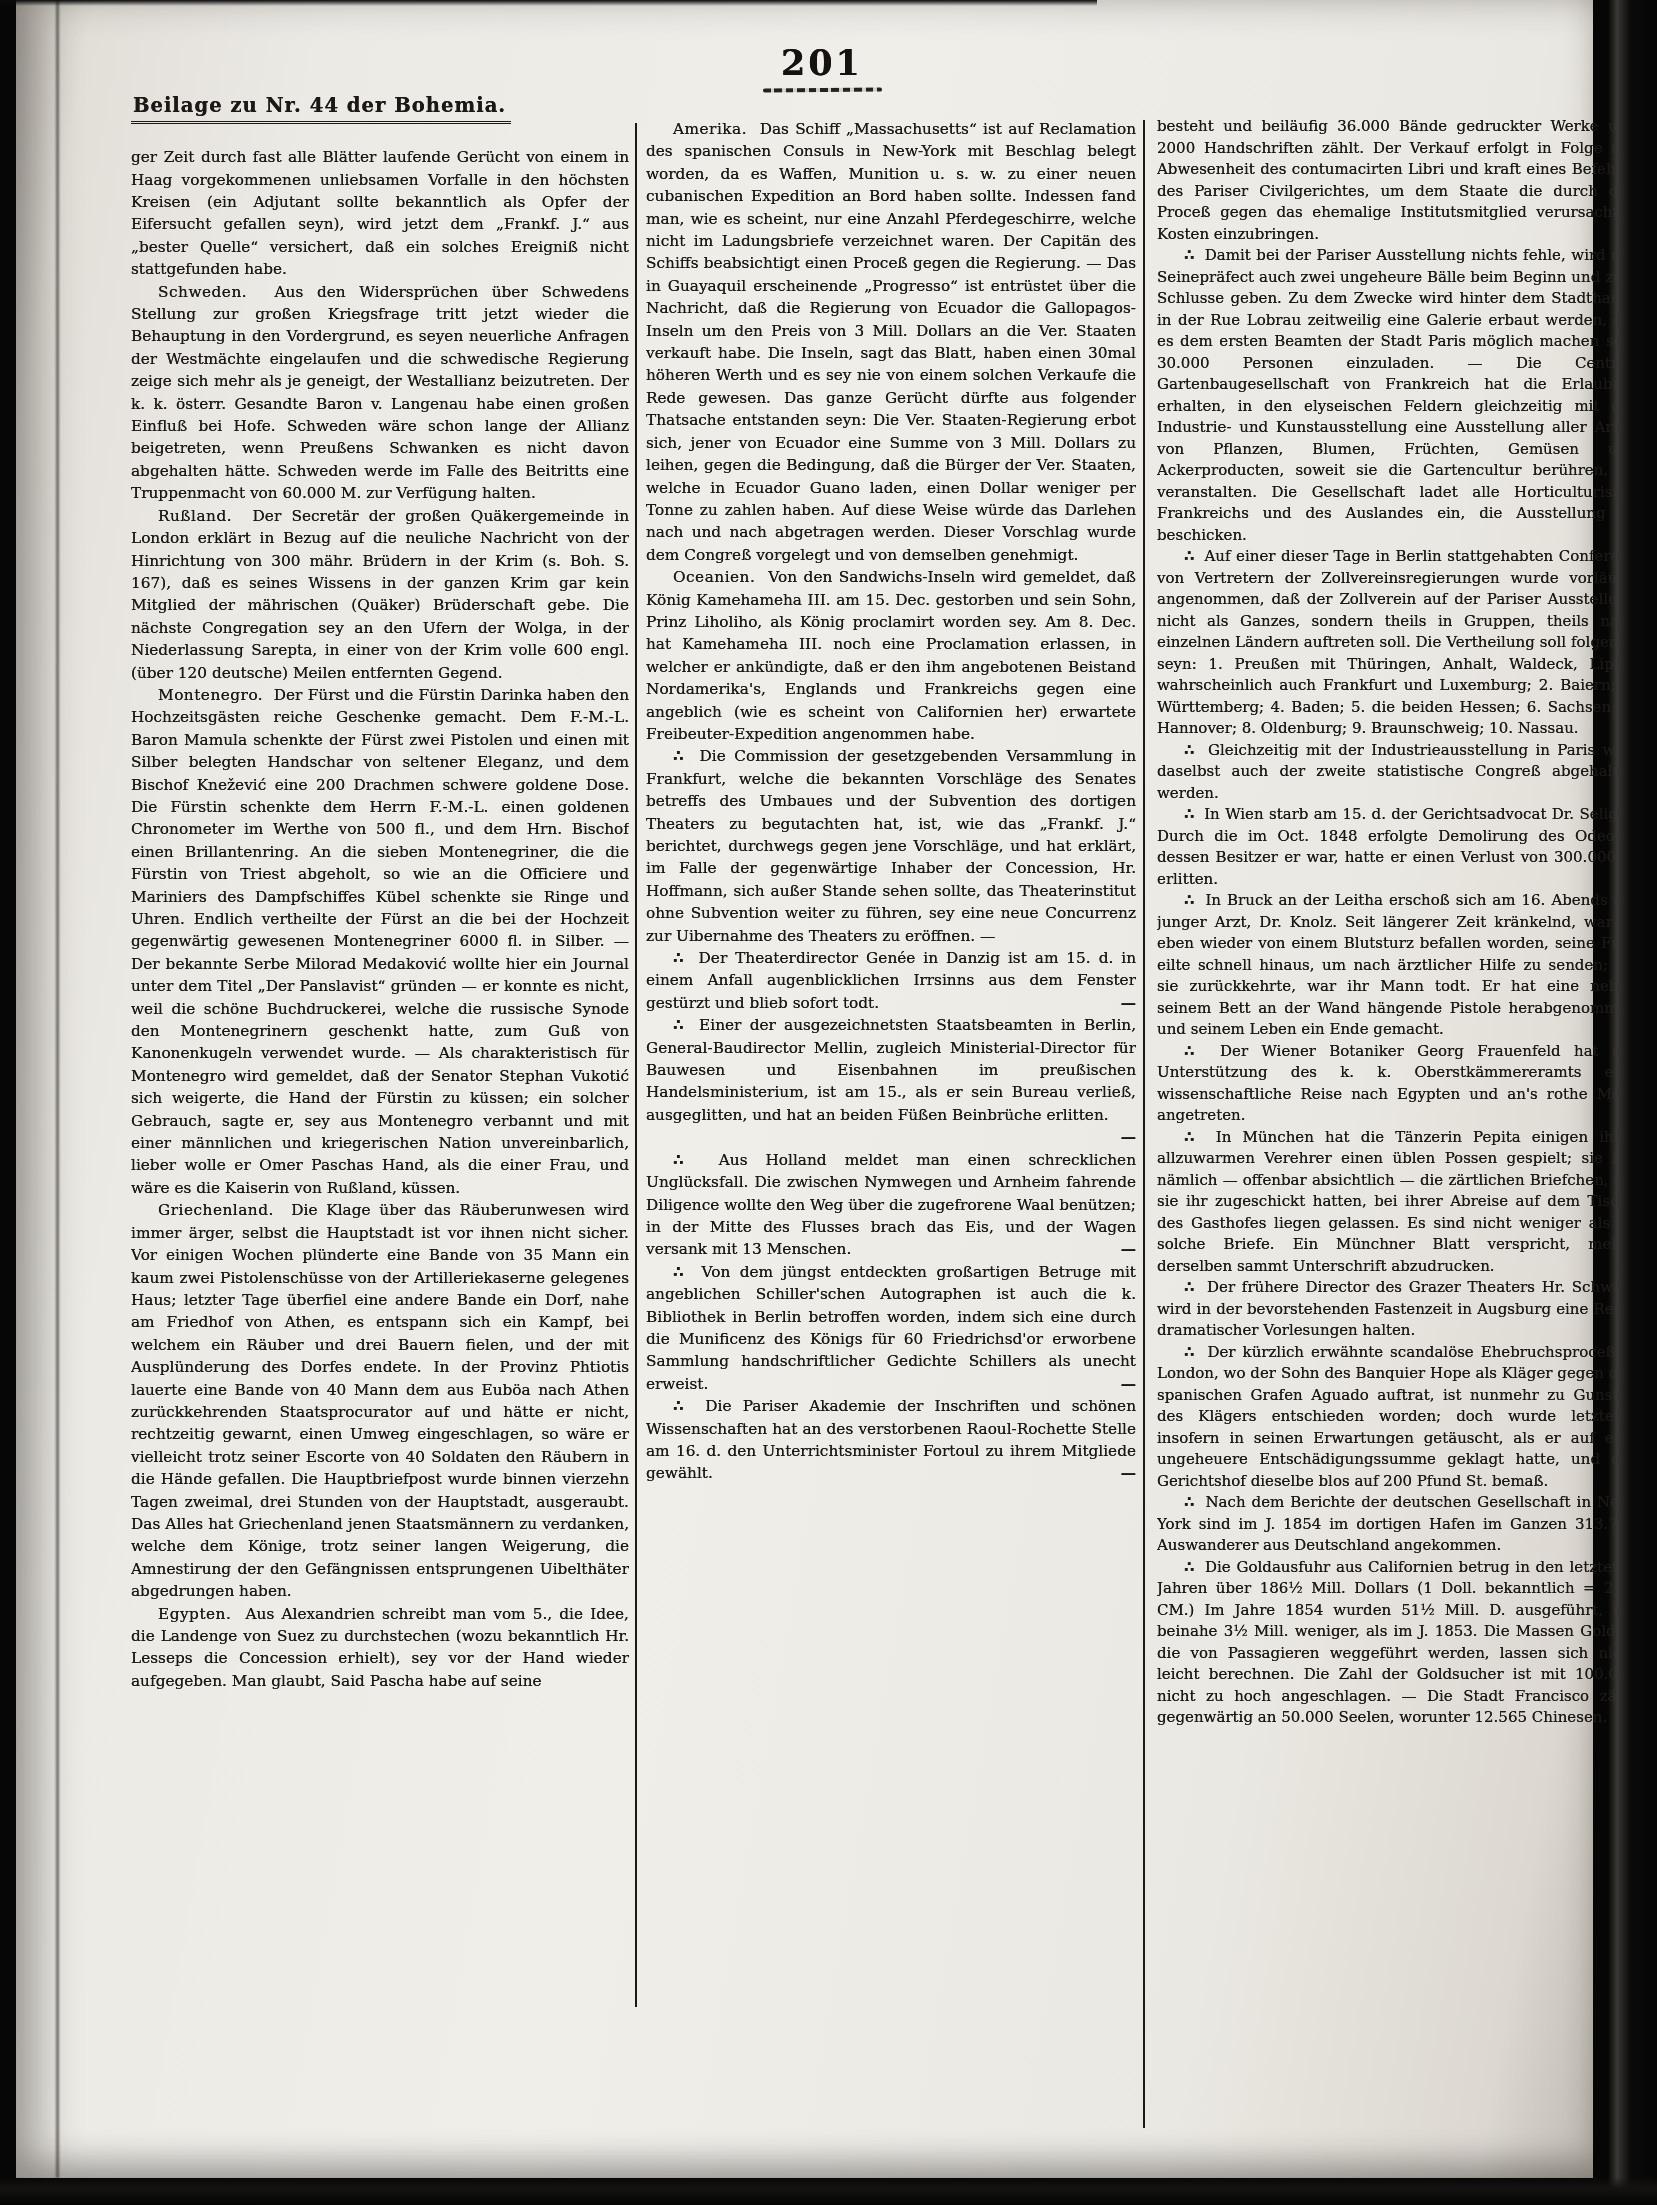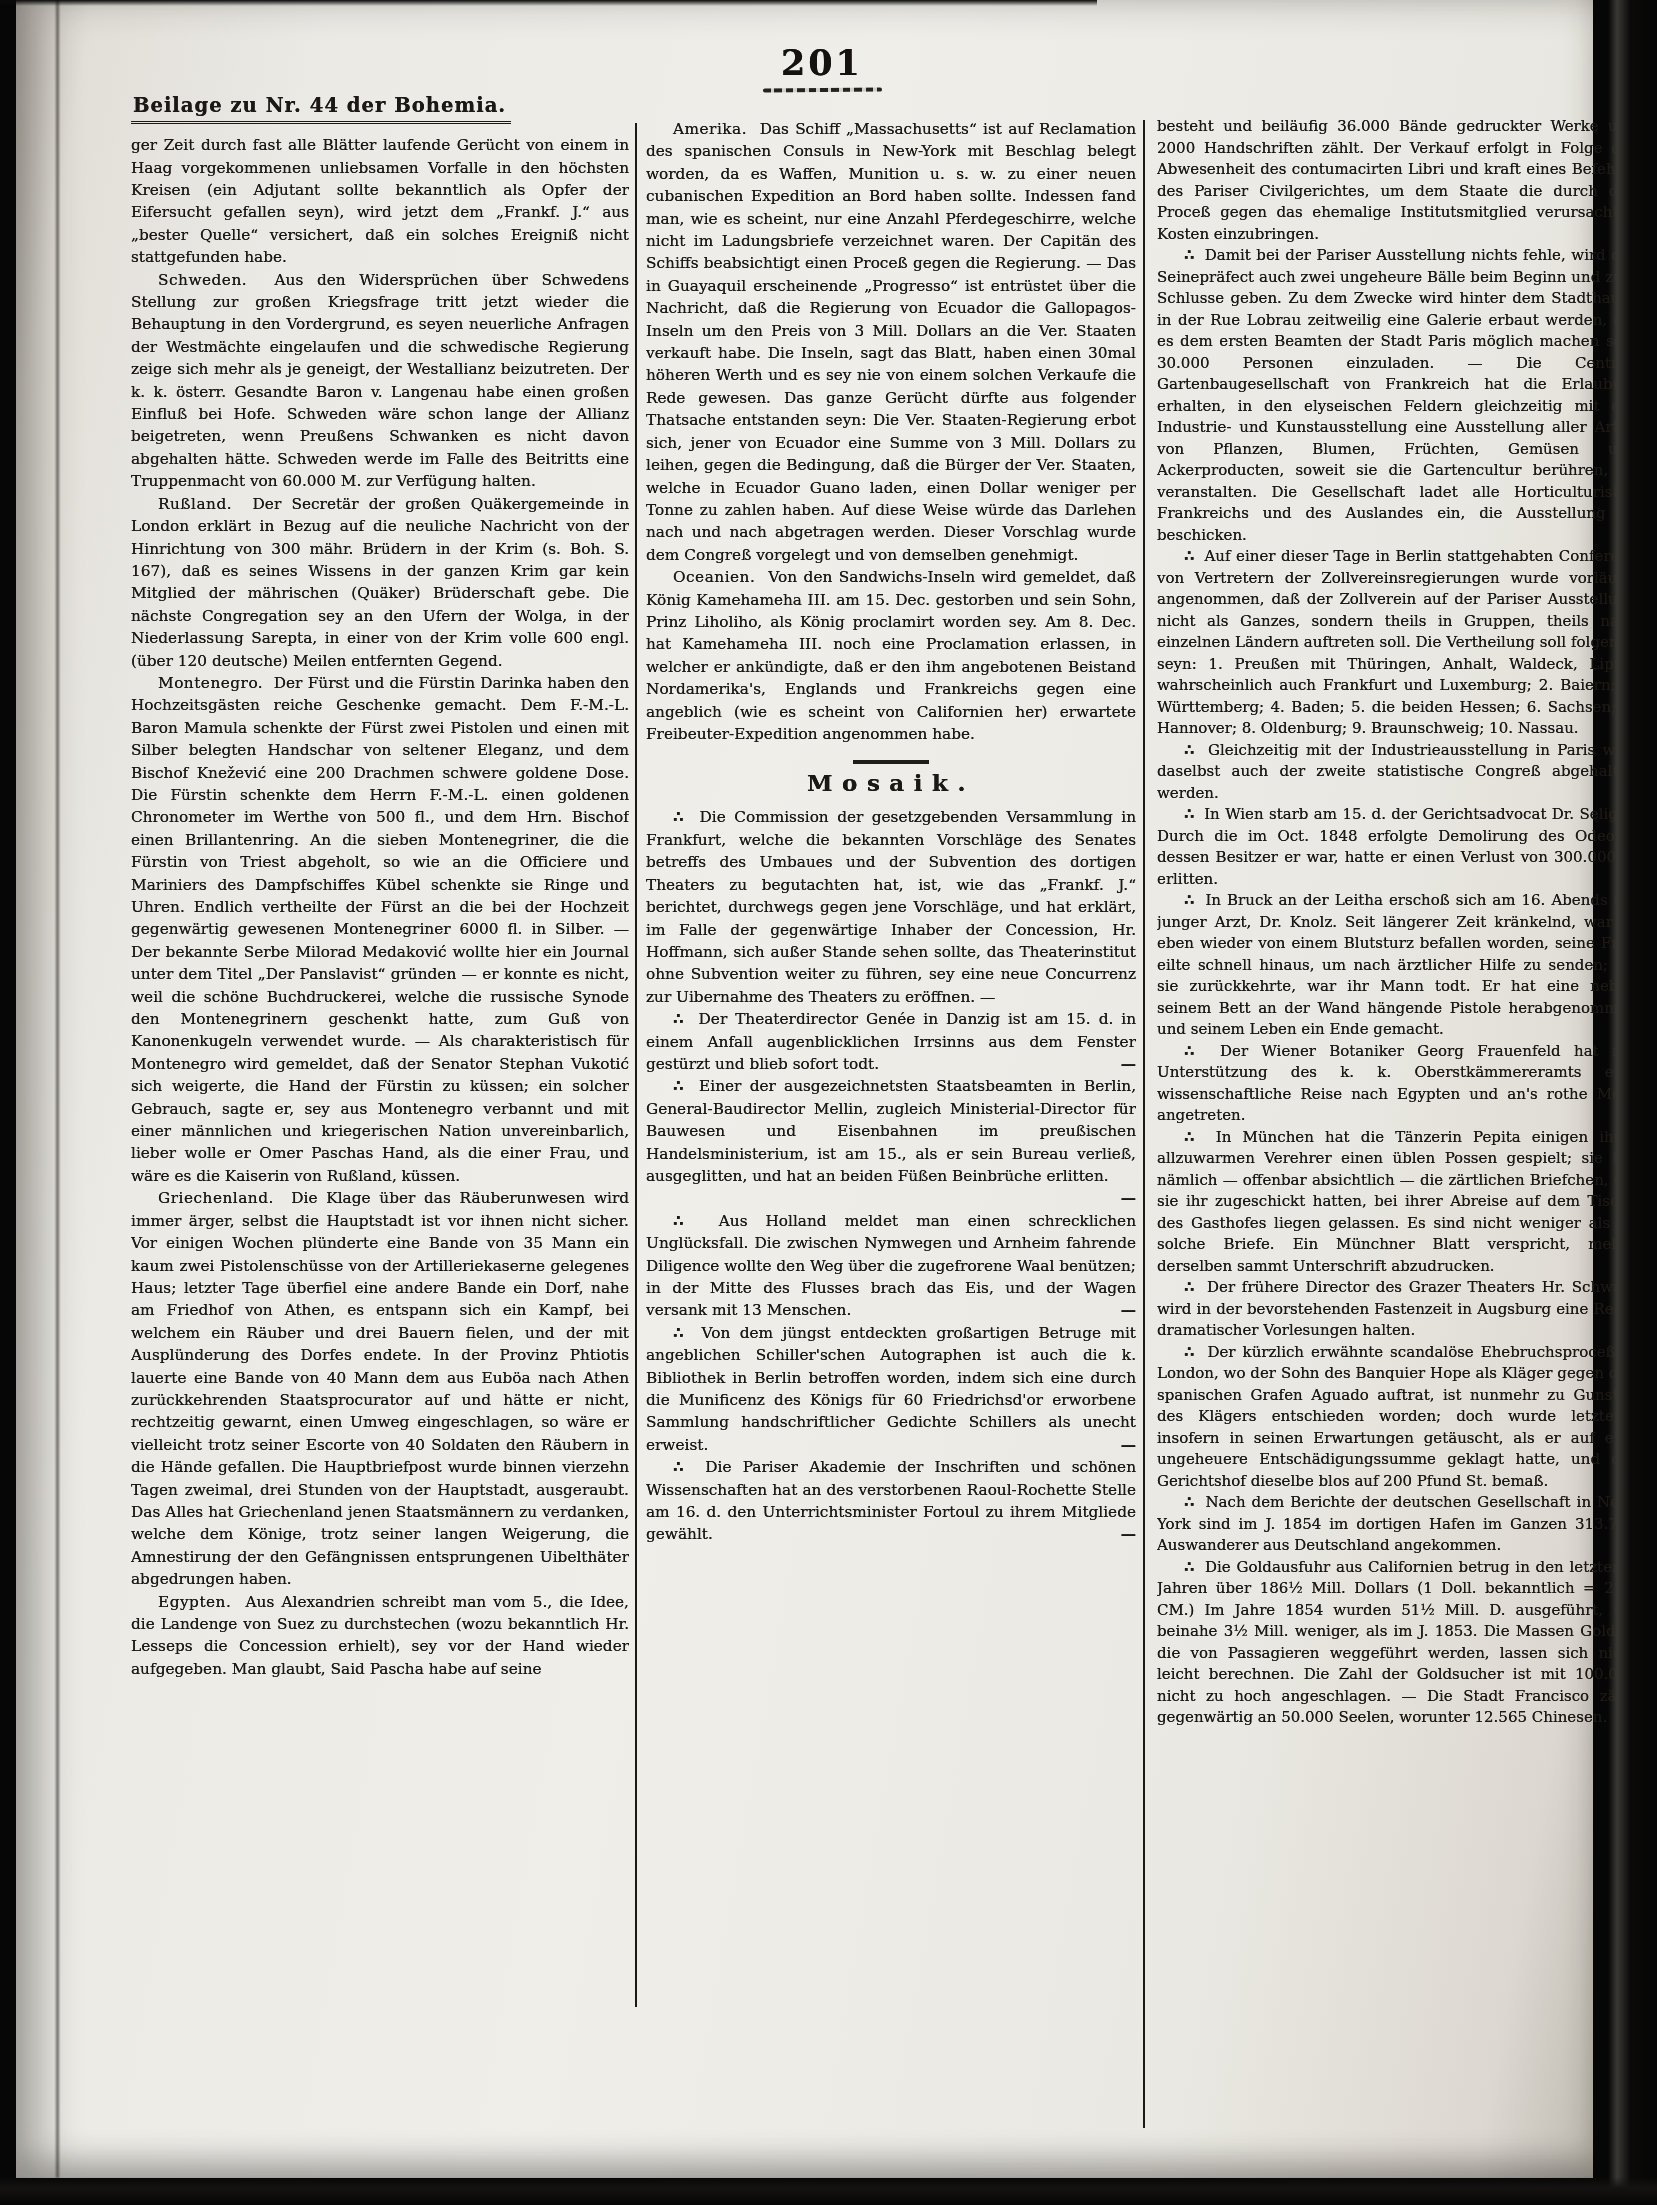--- a/index.html
+++ b/index.html
@@ -15,21 +15,21 @@
   .edge-bottom{position:absolute;left:0;bottom:0;width:1658px;height:28px;
          background:linear-gradient(180deg,rgba(6,6,6,0) 0%,#151311 40%,#050505 100%);}
   .edge-top{position:absolute;left:0;top:0;width:1097px;height:5.7px;background:linear-gradient(180deg,#0a0a0a,rgba(10,10,10,0));}
   
   .pagenum-wrap{position:absolute;left:725px;top:42px;width:162px;text-align:center;}
   .pagenum{font-size:35px;font-weight:bold;letter-spacing:2.9px;color:#15120f;text-shadow:0 0 0.5px #15120f;}
   .flourish{width:119px;height:4.3px;margin:4.8px auto 0;
             background:repeating-linear-gradient(90deg,#26231f 0 7.6px,rgba(38,35,31,.15) 7.6px 11.4px);
             border-radius:1.9px;transform:rotate(-.4deg);}
   .masthead-line{display:inline-block;font-size:19.6px;font-weight:bold;letter-spacing:1px;
-            padding:0 4.8px 3.8px 1.9px;border-bottom:3.8px double #1d1a16;margin-bottom:10px;
+            padding:0 4.8px 3.8px 1.9px;border-bottom:3.8px double #1d1a16;margin-bottom:22px;
             text-shadow:0 0 0.5px #1d1a16;}
   
   .col{position:absolute;overflow:hidden;text-align:justify;}
   .col1{left:115px;top:95px;width:498px;height:1908px;font-size:15.3px;line-height:22.4px;}
   .col2{left:630px;top:118px;width:490px;height:1898px;font-size:15.3px;line-height:22.4px;}
   .col3{left:1141px;top:116px;width:480px;height:2027px;font-size:15px;line-height:21.5px;}
   .p{margin:0;text-align:justify;text-indent:27px;overflow:hidden;
      text-shadow:0 0 0.3px rgba(27,24,21,.9);}
   .p.cont{text-indent:0;}
   .lead{font-weight:normal;letter-spacing:0.5px;}
@@ -54,21 +54,20 @@
       <div class="pagenum">201</div>
       <div class="flourish"></div>
     </div>
 
     <div class="col col1">
       <span class="masthead-line">Beilage zu Nr. 44 der Bohemia.</span>
     <div class="p cont">ger Zeit durch fast alle Blätter laufende Gerücht von einem in Haag vorgekommenen unliebsamen Vorfalle in den höchsten Kreisen (ein Adjutant sollte bekanntlich als Opfer der Eifersucht gefallen seyn), wird jetzt dem „Frankf. J.“ aus „bester Quelle“ versichert, daß ein solches Ereigniß nicht stattgefunden habe.</div><div class="p "><span class="lead">Schweden.</span>&nbsp; Aus den Widersprüchen über Schwedens Stellung zur großen Kriegsfrage tritt jetzt wieder die Behauptung in den Vordergrund, es seyen neuerliche Anfragen der Westmächte eingelaufen und die schwedische Regierung zeige sich mehr als je geneigt, der Westallianz beizutreten. Der k. k. österr. Gesandte Baron v. Langenau habe einen großen Einfluß bei Hofe. Schweden wäre schon lange der Allianz beigetreten, wenn Preußens Schwanken es nicht davon abgehalten hätte. Schweden werde im Falle des Beitritts eine Truppenmacht von 60.000 M. zur Verfügung halten.</div><div class="p "><span class="lead">Rußland.</span>&nbsp; Der Secretär der großen Quäkergemeinde in London erklärt in Bezug auf die neuliche Nachricht von der Hinrichtung von 300 mähr. Brüdern in der Krim (s. Boh. S. 167), daß es seines Wissens in der ganzen Krim gar kein Mitglied der mährischen (Quäker) Brüderschaft gebe. Die nächste Congregation sey an den Ufern der Wolga, in der Niederlassung Sarepta, in einer von der Krim volle 600 engl. (über 120 deutsche) Meilen entfernten Gegend.</div><div class="p "><span class="lead">Montenegro.</span>&nbsp; Der Fürst und die Fürstin Darinka haben den Hochzeitsgästen reiche Geschenke gemacht. Dem F.-M.-L. Baron Mamula schenkte der Fürst zwei Pistolen und einen mit Silber belegten Handschar von seltener Eleganz, und dem Bischof Knežević eine 200 Drachmen schwere goldene Dose. Die Fürstin schenkte dem Herrn F.-M.-L. einen goldenen Chronometer im Werthe von 500 fl., und dem Hrn. Bischof einen Brillantenring. An die sieben Montenegriner, die die Fürstin von Triest abgeholt, so wie an die Officiere und Mariniers des Dampfschiffes Kübel schenkte sie Ringe und Uhren. Endlich vertheilte der Fürst an die bei der Hochzeit gegenwärtig gewesenen Montenegriner 6000 fl. in Silber. — Der bekannte Serbe Milorad Medaković wollte hier ein Journal unter dem Titel „Der Panslavist“ gründen — er konnte es nicht, weil die schöne Buchdruckerei, welche die russische Synode den Montenegrinern geschenkt hatte, zum Guß von Kanonenkugeln verwendet wurde. — Als charakteristisch für Montenegro wird gemeldet, daß der Senator Stephan Vukotić sich weigerte, die Hand der Fürstin zu küssen; ein solcher Gebrauch, sagte er, sey aus Montenegro verbannt und mit einer männlichen und kriegerischen Nation unvereinbarlich, lieber wolle er Omer Paschas Hand, als die einer Frau, und wäre es die Kaiserin von Rußland, küssen.</div><div class="p "><span class="lead">Griechenland.</span>&nbsp; Die Klage über das Räuberunwesen wird immer ärger, selbst die Hauptstadt ist vor ihnen nicht sicher. Vor einigen Wochen plünderte eine Bande von 35 Mann ein kaum zwei Pistolenschüsse von der Artilleriekaserne gelegenes Haus; letzter Tage überfiel eine andere Bande ein Dorf, nahe am Friedhof von Athen, es entspann sich ein Kampf, bei welchem ein Räuber und drei Bauern fielen, und der mit Ausplünderung des Dorfes endete. In der Provinz Phtiotis lauerte eine Bande von 40 Mann dem aus Euböa nach Athen zurückkehrenden Staatsprocurator auf und hätte er nicht, rechtzeitig gewarnt, einen Umweg eingeschlagen, so wäre er vielleicht trotz seiner Escorte von 40 Soldaten den Räubern in die Hände gefallen. Die Hauptbriefpost wurde binnen vierzehn Tagen zweimal, drei Stunden von der Hauptstadt, ausgeraubt. Das Alles hat Griechenland jenen Staatsmännern zu verdanken, welche dem Könige, trotz seiner langen Weigerung, die Amnestirung der den Gefängnissen entsprungenen Uibelthäter abgedrungen haben.</div><div class="p "><span class="lead">Egypten.</span>&nbsp; Aus Alexandrien schreibt man vom 5., die Idee, die Landenge von Suez zu durchstechen (wozu bekanntlich Hr. Lesseps die Concession erhielt), sey vor der Hand wieder aufgegeben. Man glaubt, Said Pascha habe auf seine</div></div>
     <div class="col col2">
         <div class="p "><span class="lead">Amerika.</span>&nbsp; Das Schiff „Massachusetts“ ist auf Reclamation des spanischen Consuls in New-York mit Beschlag belegt worden, da es Waffen, Munition u. s. w. zu einer neuen cubanischen Expedition an Bord haben sollte. Indessen fand man, wie es scheint, nur eine Anzahl Pferdegeschirre, welche nicht im Ladungsbriefe verzeichnet waren. Der Capitän des Schiffs beabsichtigt einen Proceß gegen die Regierung. — Das in Guayaquil erscheinende „Progresso“ ist entrüstet über die Nachricht, daß die Regierung von Ecuador die Gallopagos-Inseln um den Preis von 3 Mill. Dollars an die Ver. Staaten verkauft habe. Die Inseln, sagt das Blatt, haben einen 30mal höheren Werth und es sey nie von einem solchen Verkaufe die Rede gewesen. Das ganze Gerücht dürfte aus folgender Thatsache entstanden seyn: Die Ver. Staaten-Regierung erbot sich, jener von Ecuador eine Summe von 3 Mill. Dollars zu leihen, gegen die Bedingung, daß die Bürger der Ver. Staaten, welche in Ecuador Guano laden, einen Dollar weniger per Tonne zu zahlen haben. Auf diese Weise würde das Darlehen nach und nach abgetragen werden. Dieser Vorschlag wurde dem Congreß vorgelegt und von demselben genehmigt.</div>
         <div class="p "><span class="lead">Oceanien.</span>&nbsp; Von den Sandwichs-Inseln wird gemeldet, daß König Kamehameha III. am 15. Dec. gestorben und sein Sohn, Prinz Liholiho, als König proclamirt worden sey. Am 8. Dec. hat Kamehameha III. noch eine Proclamation erlassen, in welcher er ankündigte, daß er den ihm angebotenen Beistand Nordamerika's, Englands und Frankreichs gegen eine angeblich (wie es scheint von Californien her) erwartete Freibeuter-Expedition angenommen habe.</div>
-        <div class="mosaik-head"><div class="mrule"></div><span class="mtitle">Mosaik.</span></div>
         <div class="p "><span class="ast">∴</span>&nbsp; Die Commission der gesetzgebenden Versammlung in Frankfurt, welche die bekannten Vorschläge des Senates betreffs des Umbaues und der Subvention des dortigen Theaters zu begutachten hat, ist, wie das „Frankf. J.“ berichtet, durchwegs gegen jene Vorschläge, und hat erklärt, im Falle der gegenwärtige Inhaber der Concession, Hr. Hoffmann, sich außer Stande sehen sollte, das Theaterinstitut ohne Subvention weiter zu führen, sey eine neue Concurrenz zur Uibernahme des Theaters zu eröffnen. —</div>
         <div class="p "><span class="ast">∴</span>&nbsp; Der Theaterdirector Genée in Danzig ist am 15. d. in einem Anfall augenblicklichen Irrsinns aus dem Fenster gestürzt und blieb sofort todt.<span class="edash">—</span></div>
         <div class="p "><span class="ast">∴</span>&nbsp; Einer der ausgezeichnetsten Staatsbeamten in Berlin, General-Baudirector Mellin, zugleich Ministerial-Director für Bauwesen und Eisenbahnen im preußischen Handelsministerium, ist am 15., als er sein Bureau verließ, ausgeglitten, und hat an beiden Füßen Beinbrüche erlitten.<span class="edash">—</span></div>
         <div class="p "><span class="ast">∴</span>&nbsp; Aus Holland meldet man einen schrecklichen Unglücksfall. Die zwischen Nymwegen und Arnheim fahrende Diligence wollte den Weg über die zugefrorene Waal benützen; in der Mitte des Flusses brach das Eis, und der Wagen versank mit 13 Menschen.<span class="edash">—</span></div>
         <div class="p "><span class="ast">∴</span>&nbsp; Von dem jüngst entdeckten großartigen Betruge mit angeblichen Schiller'schen Autographen ist auch die k. Bibliothek in Berlin betroffen worden, indem sich eine durch die Munificenz des Königs für 60 Friedrichsd'or erworbene Sammlung handschriftlicher Gedichte Schillers als unecht erweist.<span class="edash">—</span></div>
         <div class="p "><span class="ast">∴</span>&nbsp; Die Pariser Akademie der Inschriften und schönen Wissenschaften hat an des verstorbenen Raoul-Rochette Stelle am 16. d. den Unterrichtsminister Fortoul zu ihrem Mitgliede gewählt.<span class="edash">—</span></div>
       </div>
     <div class="col col3">
         <div class="p cont">besteht und beiläufig 36.000 Bände gedruckter Werke und 2000 Handschriften zählt. Der Verkauf erfolgt in Folge der Abwesenheit des contumacirten Libri und kraft eines Befehles des Pariser Civilgerichtes, um dem Staate die durch den Proceß gegen das ehemalige Institutsmitglied verursachten Kosten einzubringen.<span class="edash">—</span></div>
         <div class="p "><span class="ast">∴</span>&nbsp; Damit bei der Pariser Ausstellung nichts fehle, wird der Seinepräfect auch zwei ungeheure Bälle beim Beginn und zum Schlusse geben. Zu dem Zwecke wird hinter dem Stadthause in der Rue Lobrau zeitweilig eine Galerie erbaut werden, die es dem ersten Beamten der Stadt Paris möglich machen soll, 30.000 Personen einzuladen. — Die Central-Gartenbaugesellschaft von Frankreich hat die Erlaubniß erhalten, in den elyseischen Feldern gleichzeitig mit der Industrie- und Kunstausstellung eine Ausstellung aller Arten von Pflanzen, Blumen, Früchten, Gemüsen und Ackerproducten, soweit sie die Gartencultur berühren, zu veranstalten. Die Gesellschaft ladet alle Horticulturisten Frankreichs und des Auslandes ein, die Ausstellung zu beschicken.<span class="edash">—</span></div>

